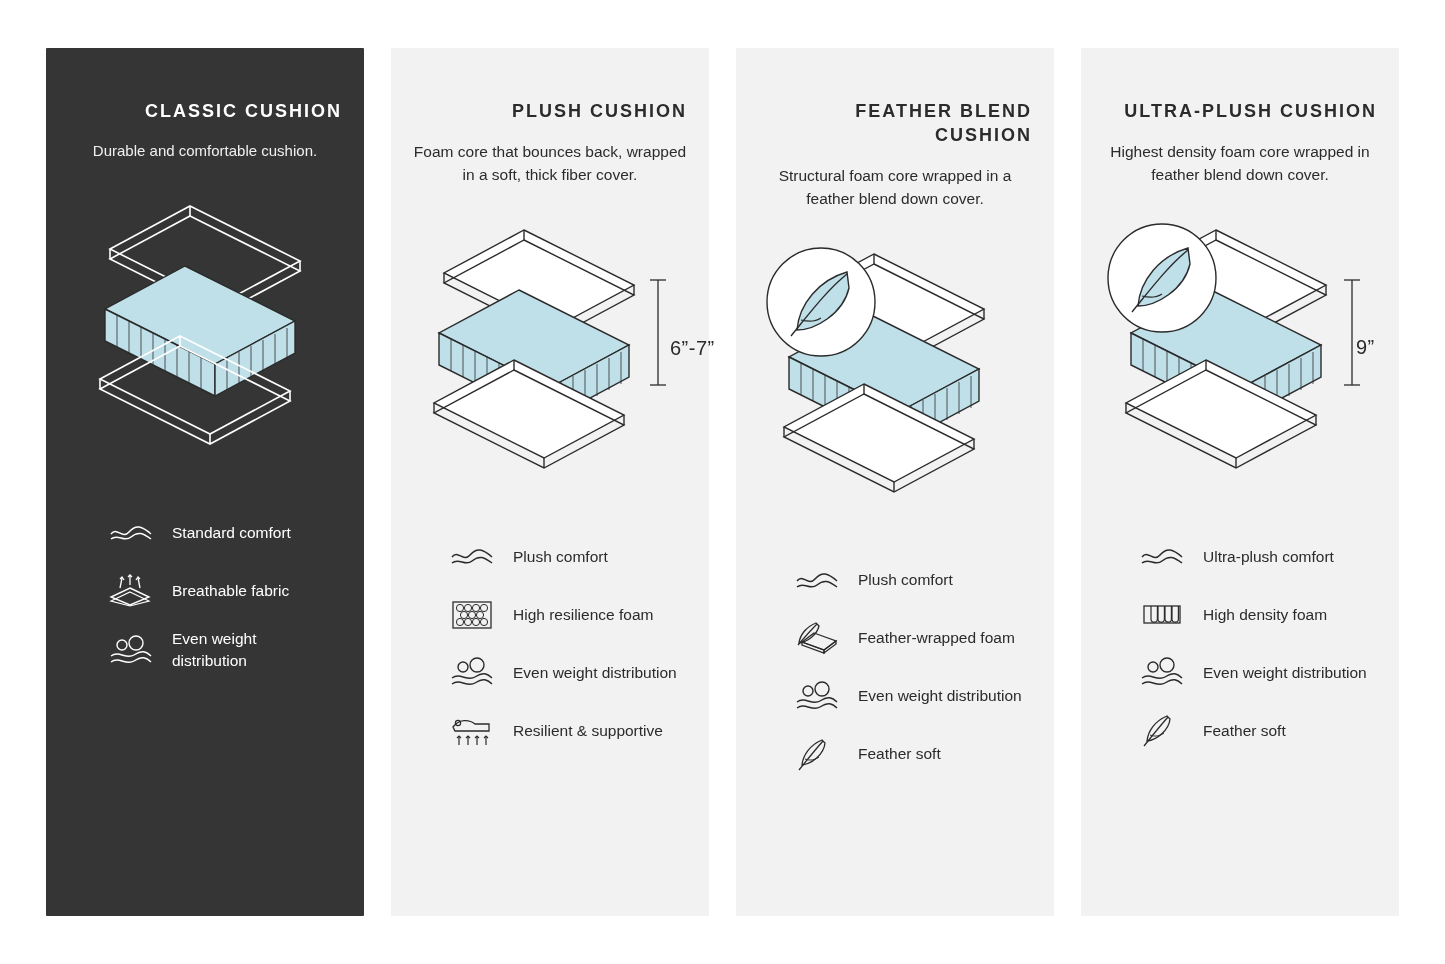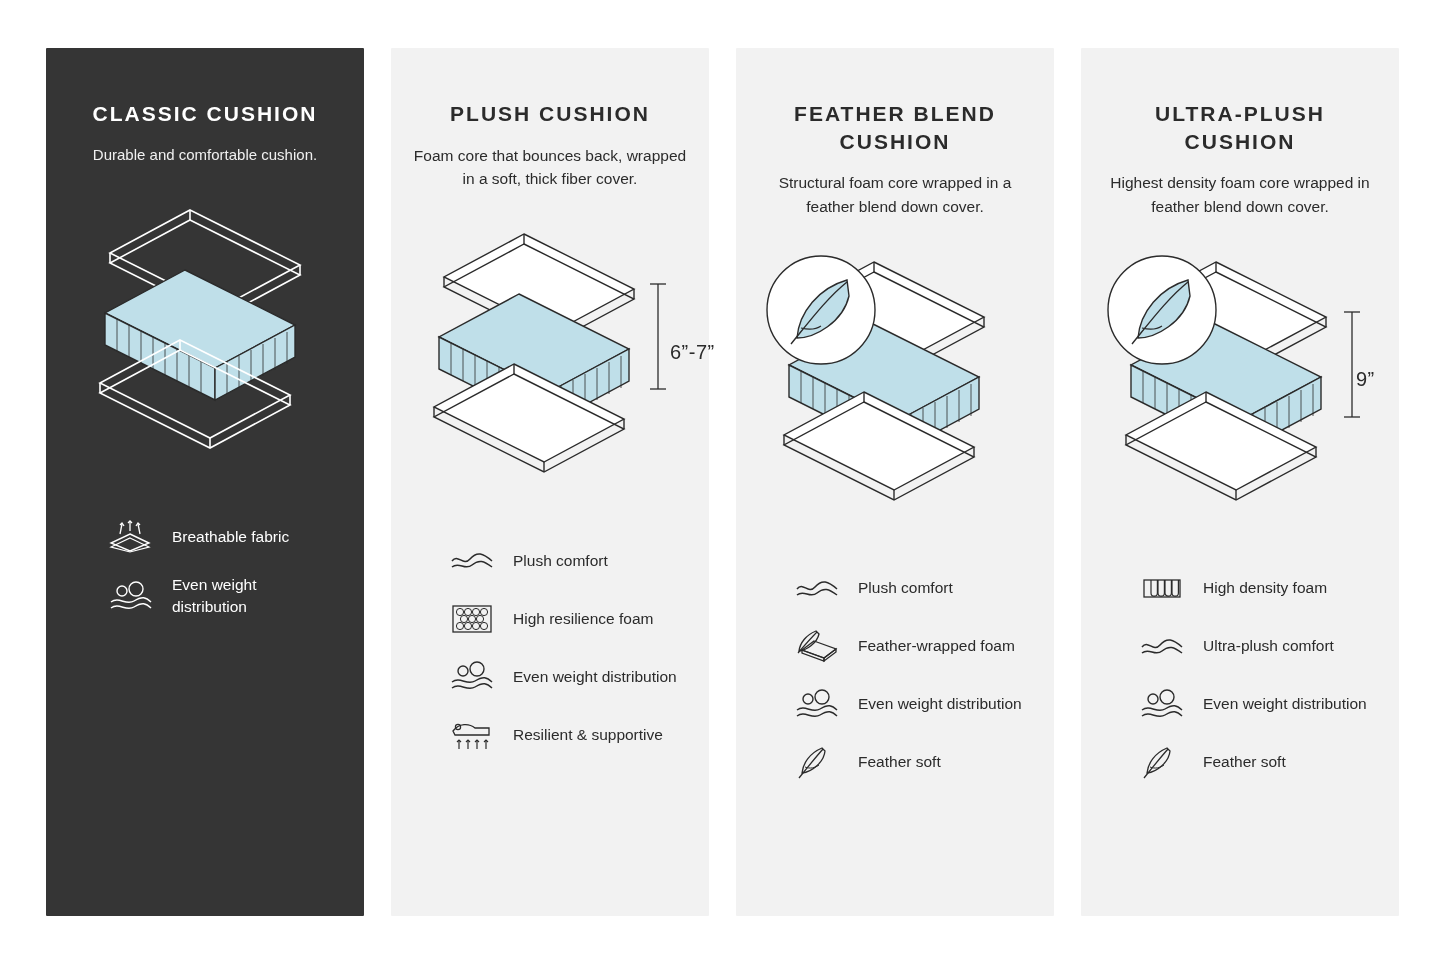--- a/index.html
+++ b/index.html
@@ -52,22 +52,22 @@
 
   .card-inner {
     position: relative;
     z-index: 2;
     padding: 52px 22px 0 22px;
     box-sizing: border-box;
     height: 868px;
   }
 
   .title {
-    text-align: center;
-    font-size: 21px;
+    text-align: right;
+    font-size: 18px;
     font-weight: bold;
     letter-spacing: 2.0px;
     line-height: 1.32;
     color: #2b2b2b;
     margin: 0 0 16px 0;
     text-transform: uppercase;
   }
   .card.dark .title { color: #ffffff; }
 
   .desc {
@@ -183,20 +183,29 @@
               <line x1="215" y1="195" x2="215" y2="205"></line>
               <line x1="135" y1="238" x2="135" y2="248"></line>
               <line x1="25" y1="183" x2="25" y2="193"></line>
             </g>
           </svg>
         </div>
 
         <div class="features">
           <div class="feature">
             <span class="ficon">
+              <svg width="46" height="24" viewBox="0 0 46 24">
+                <path d="M3 14 C9 6, 14 20, 21 12 S34 6, 43 14" class="stroke-light" stroke-width="1.5" fill="none"></path>
+                <path d="M3 19 C10 13, 16 23, 23 17 S35 13, 43 19" class="stroke-light" stroke-width="1.5" fill="none"></path>
+              </svg>
+            </span>
+            <span class="flabel">Standard comfort</span>
+          </div>
+          <div class="feature">
+            <span class="ficon">
               <svg width="46" height="36" viewBox="0 0 46 36">
                 <polygon points="22,16 41,25 22,33 3,25" class="stroke-light" stroke-width="1.4" fill="none"></polygon>
                 <polygon points="22,20 41,29 22,34 3,29" class="stroke-light" stroke-width="1.2" fill="none"></polygon>
                 <g class="stroke-light" stroke-width="1.3">
                   <line x1="12" y1="16" x2="14" y2="6"></line>
                     <path d="M12 7 l2 -2 l2 3" fill="none"></path>
                   <line x1="22" y1="13" x2="22" y2="3"></line>
                     <path d="M20 5 l2 -2 l2 2" fill="none"></path>
                   <line x1="32" y1="16" x2="30" y2="6"></line>
                     <path d="M28 8 l2 -3 l2 2" fill="none"></path>
@@ -498,43 +507,43 @@
               <line x1="240" y1="60" x2="256" y2="60"></line>
               <line x1="240" y1="165" x2="256" y2="165"></line>
             </g>
           </svg>
           <span class="dim-label" style="left:253px; top:116px;">9”</span>
         </div>
 
         <div class="features">
           <div class="feature">
             <span class="ficon">
+              <svg width="46" height="24" viewBox="0 0 46 24">
+                <path d="M3 13 C9 5, 14 19, 21 11 S34 5, 43 13" class="stroke-dark" stroke-width="1.5"></path>
+                <path d="M3 19 C10 13, 16 23, 23 17 S35 13, 43 19" class="stroke-dark" stroke-width="1.5"></path>
+              </svg>
+            </span>
+            <span class="flabel">Ultra-plush comfort</span>
+          </div>
+          <div class="feature">
+            <span class="ficon">
               <svg width="46" height="34" viewBox="0 0 46 34">
                 <rect x="5" y="9" width="36" height="17" class="stroke-dark" stroke-width="1.3" fill="none"></rect>
                 <g class="stroke-dark" stroke-width="1.2" fill="none">
                   <path d="M12 9 L12 22 A3.2 3.2 0 0 0 18.4 22 L18.4 9"></path>
                   <path d="M19 9 L19 22 A3.2 3.2 0 0 0 25.4 22 L25.4 9"></path>
                   <path d="M26 9 L26 22 A3.2 3.2 0 0 0 32.4 22 L32.4 9"></path>
                   <path d="M33 9 L33 22 A3.2 3.2 0 0 0 39.4 22 L39.4 9"></path>
                 </g>
               </svg>
             </span>
             <span class="flabel">High density foam</span>
           </div>
           <div class="feature">
             <span class="ficon">
-              <svg width="46" height="24" viewBox="0 0 46 24">
-                <path d="M3 13 C9 5, 14 19, 21 11 S34 5, 43 13" class="stroke-dark" stroke-width="1.5"></path>
-                <path d="M3 19 C10 13, 16 23, 23 17 S35 13, 43 19" class="stroke-dark" stroke-width="1.5"></path>
-              </svg>
-            </span>
-            <span class="flabel">Ultra-plush comfort</span>
-          </div>
-          <div class="feature">
-            <span class="ficon">
               <svg width="46" height="36" viewBox="0 0 46 36">
                 <circle cx="14" cy="13" r="5" class="stroke-dark" stroke-width="1.4" fill="none"></circle>
                 <circle cx="28" cy="11" r="7" class="stroke-dark" stroke-width="1.4" fill="none"></circle>
                 <path d="M3 24 C11 18, 18 28, 26 23 S38 19, 43 24" class="stroke-dark" stroke-width="1.4"></path>
                 <path d="M3 30 C11 24, 18 34, 26 29 S38 25, 43 30" class="stroke-dark" stroke-width="1.4"></path>
               </svg>
             </span>
             <span class="flabel">Even weight distribution</span>
           </div>
           <div class="feature">

